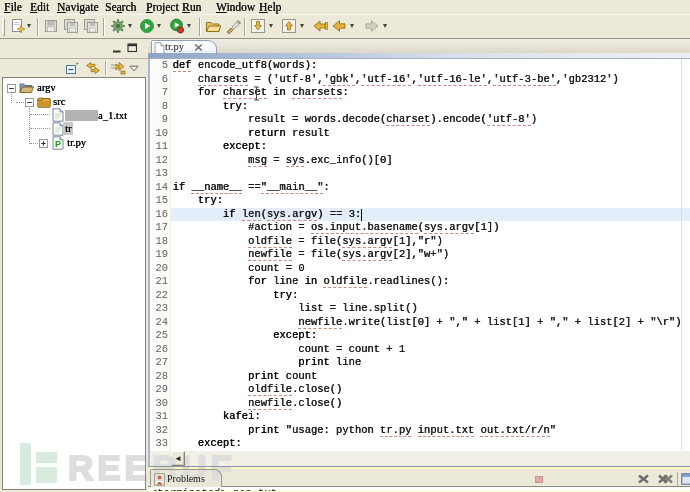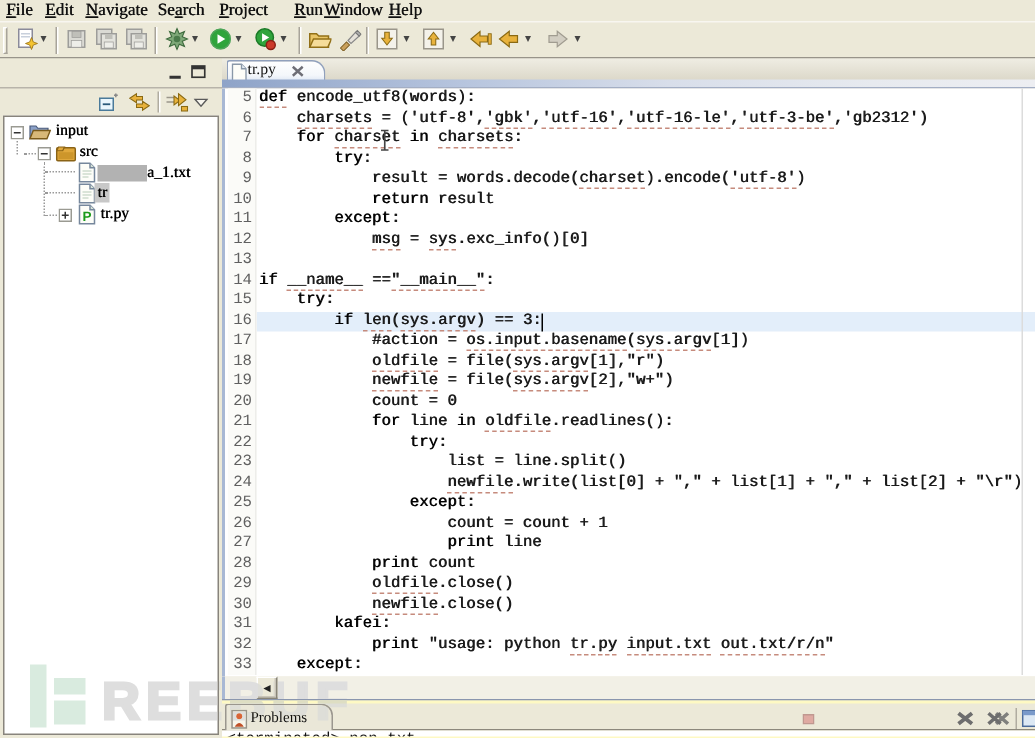--- a/index.html
+++ b/index.html
@@ -71,21 +71,21 @@
 .wmg{position:absolute;background:#d9ebdf;mix-blend-mode:darken}
 #wmtxt{position:absolute;left:68px;top:448px;font-family:"Liberation Sans",sans-serif;font-weight:bold;font-size:35px;letter-spacing:4px;color:#dedede;-webkit-text-stroke:2px #dedede;mix-blend-mode:darken}
 </style></head>
 <body>
 <div id="menubar">
     <span class="mi" style="left:4px"><span class="mu">F</span>ile</span>
     <span class="mi" style="left:30px"><span class="mu">E</span>dit</span>
     <span class="mi" style="left:57px"><span class="mu">N</span>avigate</span>
     <span class="mi" style="left:105px">Se<span class="mu">a</span>rch</span>
     <span class="mi" style="left:146px"><span class="mu">P</span>roject</span>
-    <span class="mi" style="left:196px"><span class="mu">R</span>un</span>
+    <span class="mi" style="left:182px"><span class="mu">R</span>un</span>
     <span class="mi" style="left:216px"><span class="mu">W</span>indow</span>
     <span class="mi" style="left:259px"><span class="mu">H</span>elp</span>
   </div>
 <div id="toolbar">
     <span class="grip"></span>
     <span class="ti" style="left:10px">
       <svg width="16" height="16" viewBox="0 0 16 16" style="">
         <rect x="2.5" y="1.5" width="9" height="12" fill="#fff" stroke="#8a8a9a"></rect>
         <rect x="4" y="4" width="6" height="1" fill="#c8d0dc"></rect>
         <rect x="4" y="6" width="6" height="1" fill="#c8d0dc"></rect>
@@ -246,21 +246,21 @@
           <rect x="0.5" y="0.5" width="8" height="8" fill="#fff" stroke="#9a9a92"></rect>
           <path d="M2.2 4.5 h4.6" stroke="#333" stroke-width="1"></path>
         </svg>
       </div>
 <div class="tico" style="left:19px;top:42px">
         <svg width="15" height="13" viewBox="0 0 15 13" style="">
           <path d="M1 11.5 L1 3 L5 3 L6.2 4.5 L13 4.5 L13 6 L3.5 6 Z" fill="#8aa0c8" stroke="#4a5a7a" stroke-width="0.8"></path>
           <path d="M1 11.5 L3.2 6 L14.5 6 L12.3 11.5 Z" fill="#d8b878" stroke="#7a5a1a" stroke-width="0.9"></path>
         </svg>
       </div>
-<div class="tlbl" style="left:37px;top:42px">input</div>
+<div class="tlbl" style="left:37px;top:42px">argv</div>
 <div class="exp" style="left:25px;top:59px">
         <svg width="9" height="9" viewBox="0 0 9 9" style="">
           <rect x="0.5" y="0.5" width="8" height="8" fill="#fff" stroke="#9a9a92"></rect>
           <path d="M2.2 4.5 h4.6" stroke="#333" stroke-width="1"></path>
         </svg>
       </div>
 <div class="tico" style="left:37px;top:57px">
         <svg width="14" height="12" viewBox="0 0 14 12" style="">
           <rect x="0.8" y="2.5" width="12.4" height="8.7" rx="0.8" fill="#e0a83c" stroke="#8a6316"></rect>
           <path d="M0.8 4.5 L4.8 4.5 L6 2 L2 2 Z" fill="#e0a83c" stroke="#8a6316" stroke-width="0.8"></path>

